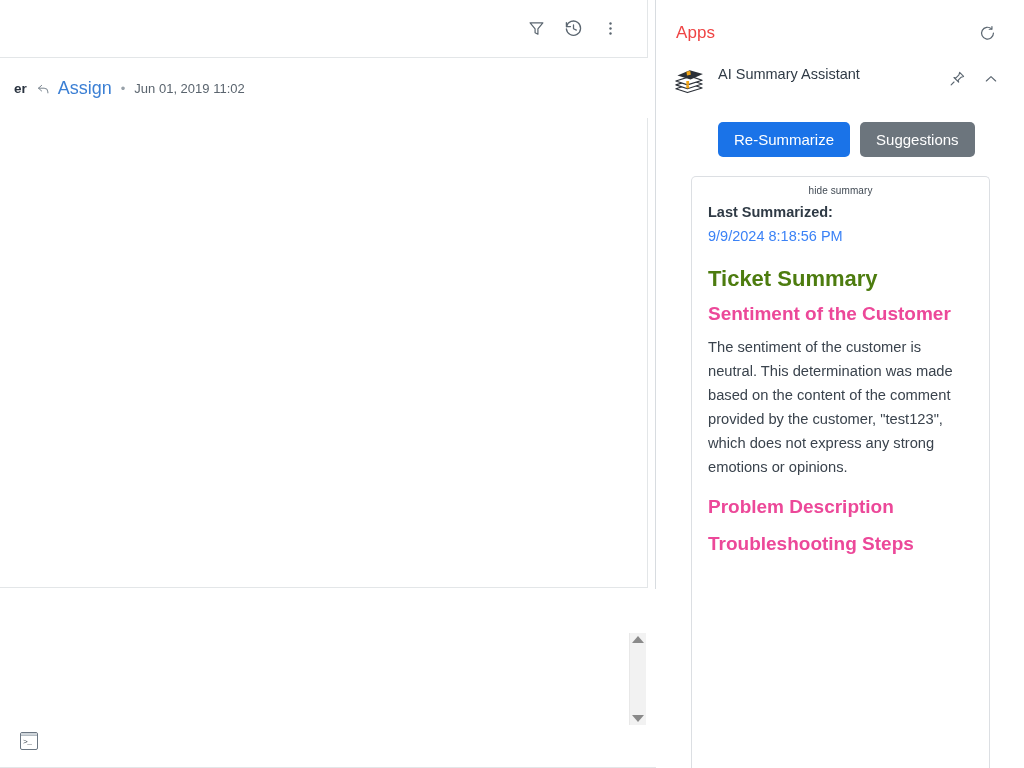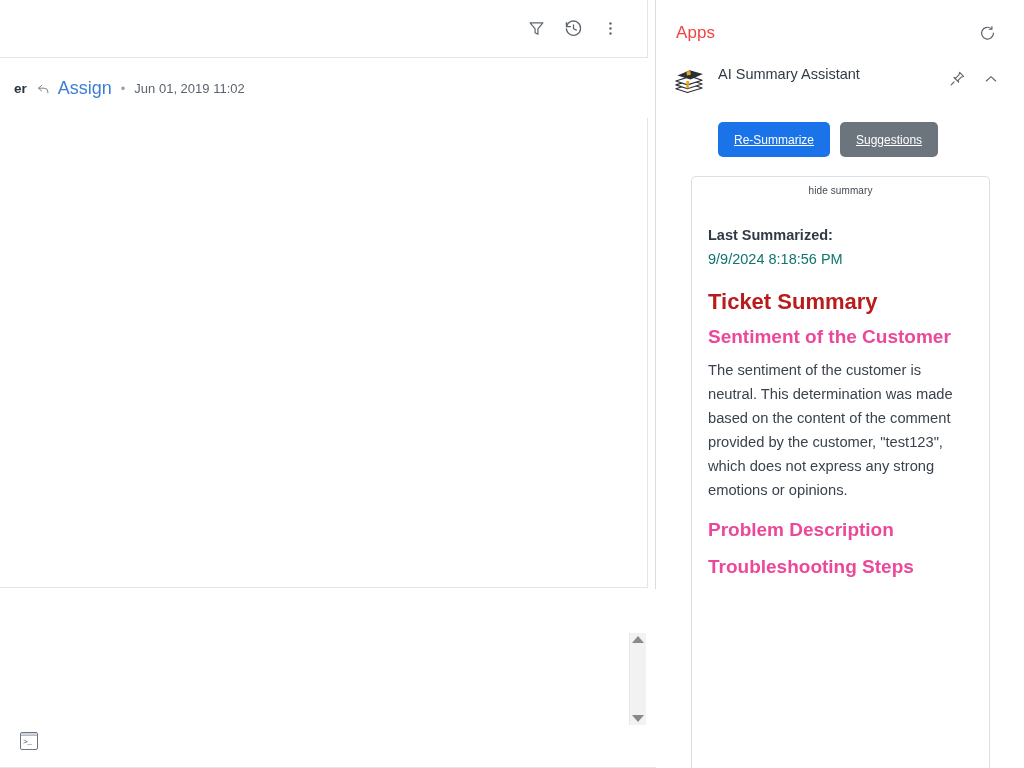--- a/index.html
+++ b/index.html
@@ -222,65 +222,64 @@
   }
 
   .btn-row {
     display: flex;
     gap: 10px;
     padding: 10px 0 0 62px;
   }
   .btn {
     border: none;
     border-radius: 5px;
-    font-size: 12px;
+    font-size: 15px;
     font-family: "Liberation Sans", sans-serif;
     padding: 0 16px;
     height: 35px;
     color: #ffffff;
     cursor: pointer;
     white-space: nowrap;
-    text-decoration: underline;
   }
   .btn-primary { background: #1a73e8; }
   .btn-secondary { background: #6c757d; }
 
   .summary-card {
     margin: 19px 34px 0 35px;
     border: 1px solid #dcdfe3;
     border-radius: 5px;
     border-bottom: none;
     padding: 8px 16px 0 16px;
     height: 600px;
     overflow: hidden;
   }
   .hide-summary {
     text-align: center;
     font-size: 10px;
     color: #414a54;
     cursor: pointer;
-    margin-bottom: 27px;
+    margin-bottom: 4px;
     letter-spacing: 0.1px;
   }
   .last-label {
     font-size: 14.5px;
     font-weight: bold;
     color: #2f3a45;
     line-height: 24px;
   }
   .last-value {
     font-size: 14.5px;
-    color: #0f766e;
+    color: #3b82f6;
     line-height: 24px;
     margin-bottom: 16px;
   }
   .sec-h1 {
     font-size: 22px;
     font-weight: bold;
-    color: #b91c1c;
+    color: #4d7c0f;
     line-height: 30px;
     margin: 12px 0 6px 0;
   }
   .sec-h2 {
     font-size: 19px;
     font-weight: bold;
     color: #ec4899;
     line-height: 27px;
     margin: 6px 0 8px 0;
   }

